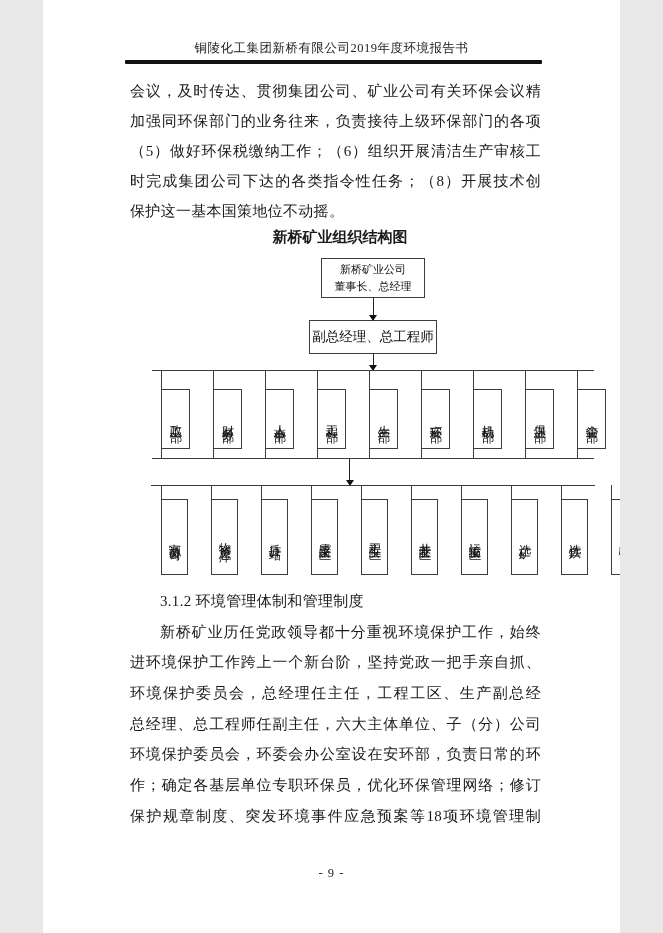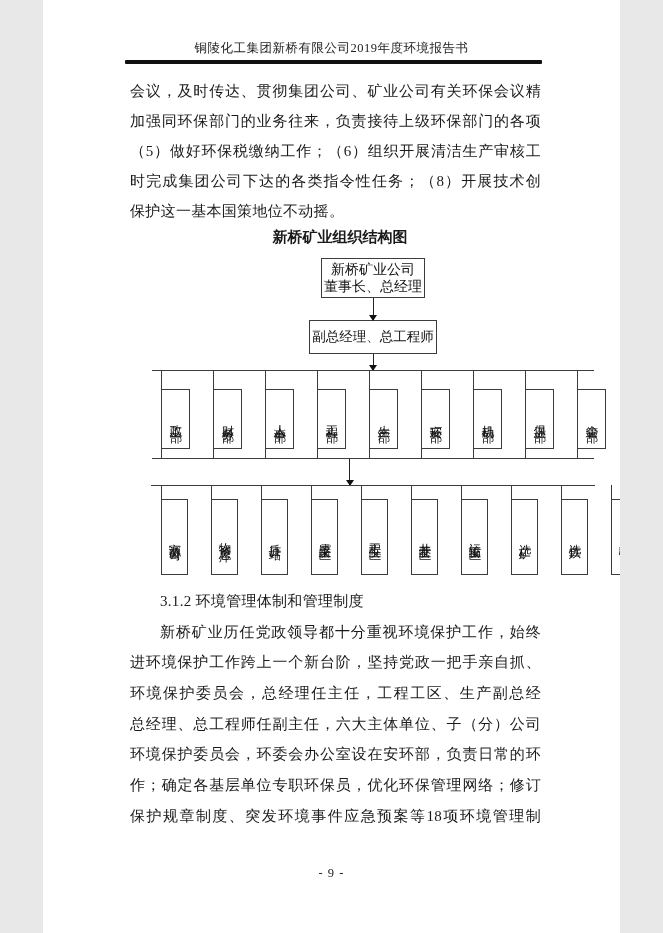--- a/index.html
+++ b/index.html
@@ -35,21 +35,21 @@
   .chart-title{
     position:absolute;top:228px;left:17px;right:0;
     text-align:center;font-weight:bold;font-size:15px;
     font-family:"Liberation Sans","DejaVu Sans",sans-serif;
   }
   .chart{position:absolute;top:250px;left:95px;width:470px;height:330px;}
   .cbox{
     border:1.5px solid #3c3c3c;background:#fff;box-sizing:border-box;
     text-align:center;color:#111;
   }
-  .box1{width:104px;margin:8px auto 0;padding:2px 0;font-size:14px;line-height:17px;}
+  .box1{width:104px;margin:8px auto 0;padding:2px 0;font-size:11px;line-height:17px;}
   .box2{width:128px;margin:0 auto;height:34px;font-size:13.5px;line-height:31px;}
   .varrow{position:relative;width:1px;margin:0 auto;background:#222;}
   .a1{height:22px;}
   .a2{height:16px;}
   .varrow::after{
     content:'';position:absolute;bottom:-1px;left:-3.5px;
     border:4px solid transparent;border-top:6px solid #111;border-bottom:none;
   }
   .tier{position:relative;}
   .tier3::before{content:'';position:absolute;top:0;left:14px;right:14px;height:1px;background:#3c3c3c;}

